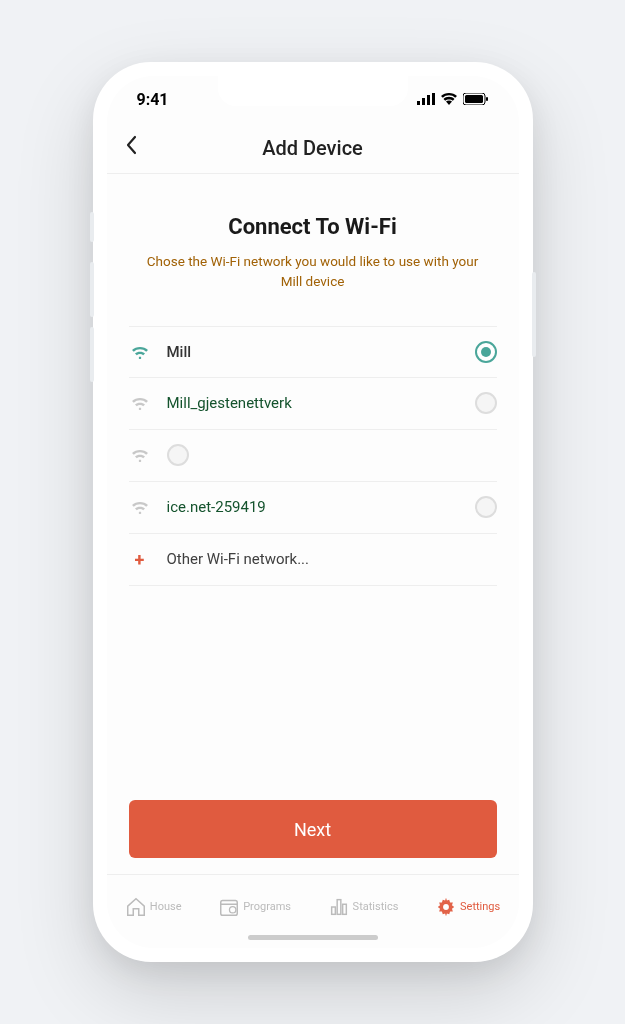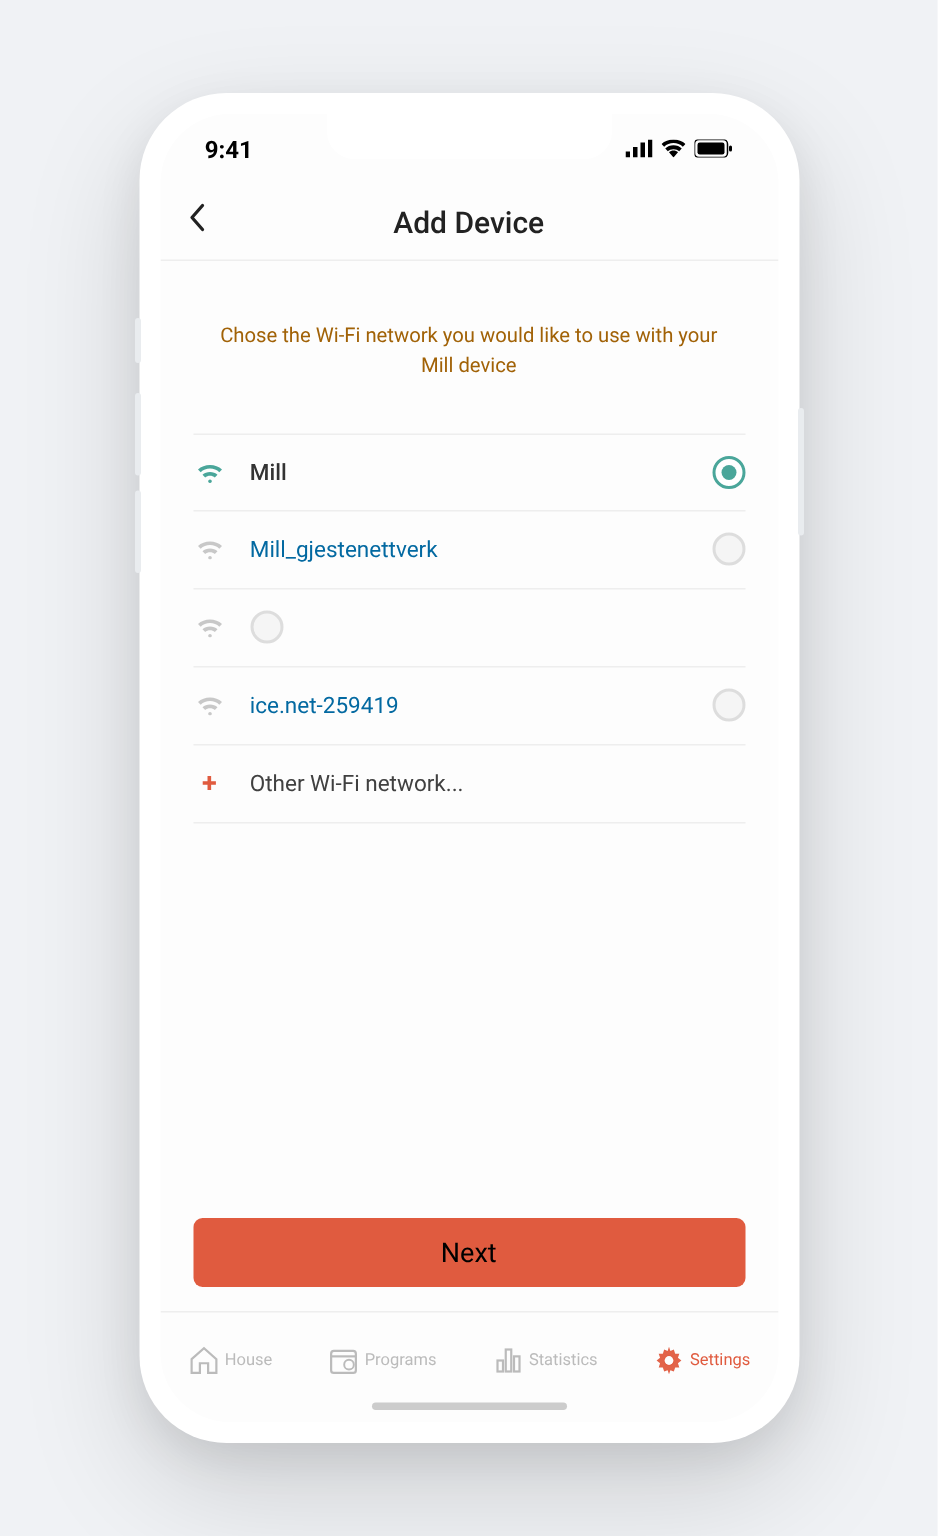--- a/index.html
+++ b/index.html
@@ -100,21 +100,21 @@
   .wifi-row {
     display: flex;
     align-items: center;
     height: 52px;
     border-bottom: 1px solid #eee;
     cursor: pointer;
   }
   .wifi-row:first-child { border-top: 1px solid #eee; }
   .wifi-icon { width: 22px; display:flex; justify-content:center; margin-right: 16px; }
   .wifi-name { flex:1; font-size: 15px; color:#333; font-weight:500; }
-  .wifi-name.dim { color:#0369a1; font-weight:400; }
+  .wifi-name.dim { color:#14532d; font-weight:400; }
   .radio {
     width: 22px; height: 22px;
     border-radius: 50%;
     border: 2px solid #ddd;
     background:#f5f5f5;
   }
   .radio.selected {
     border: 2px solid #4aa69a;
     background: #fff;
     display:flex; align-items:center; justify-content:center;
@@ -124,23 +124,23 @@
   }
   .other-row {
     display:flex; align-items:center; height:52px;
     border-bottom:1px solid #eee; cursor:pointer;
   }
   .plus-icon { color:#e05b3f; font-size:18px; font-weight:700; width:22px; text-align:center; margin-right:16px; }
   .other-label { font-size:15px; font-weight:400; color:#404040; }
   .spacer { flex:1; }
   .next-btn {
     background:#e05b3f;
-    color:#000000;
+    color:#ffffff;
     text-align:center;
-    height:46px;
+    height:58px;
     border-radius:6px;
     display:flex;
     align-items:center;
     justify-content:center;
     font-size:18px;
     font-weight:400;
     cursor:pointer;
     margin-top:10px;
   }
   .tabbar {
@@ -204,20 +204,21 @@
     <div class="nav-header">
       <div class="back-btn">
         <svg width="12" height="20" viewBox="0 0 12 20">
             <path d="M10 2 L3 10 L10 18" stroke="#222" stroke-width="2.2" fill="none" stroke-linecap="round" stroke-linejoin="round"></path>
           </svg>
       </div>
       <div class="nav-title">Add Device</div>
     </div>
 
     <div class="content">
+      <div class="heading">Connect To Wi-Fi</div>
       <div class="subheading">Chose the Wi-Fi network you would like   to use with your Mill device</div>
 
       <div class="wifi-list">
 
         <div class="wifi-row">
           <span class="wifi-icon">
             <svg width="18" height="14" viewBox="0 0 18 14">
                 <path d="M9 14 C10 14 10.6 13 10 12.2 C9.4 11.4 8.6 11.4 8 12.2 C7.4 13 8 14 9 14 Z M4 8.5 C6.5 6 11.5 6 14 8.5 L12.2 10.3 C10.5 8.7 7.5 8.7 5.8 10.3 Z M1 5 C5 1 13 1 17 5 L15.2 6.8 C12 3.5 6 3.5 2.8 6.8 Z" fill="#4aa69a"></path>
               </svg>
           </span>

